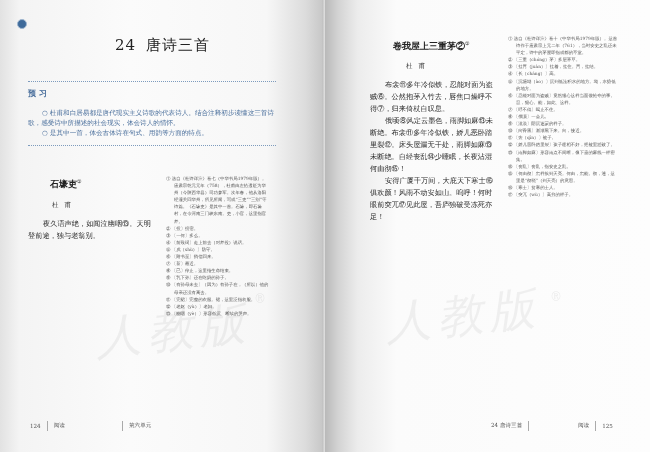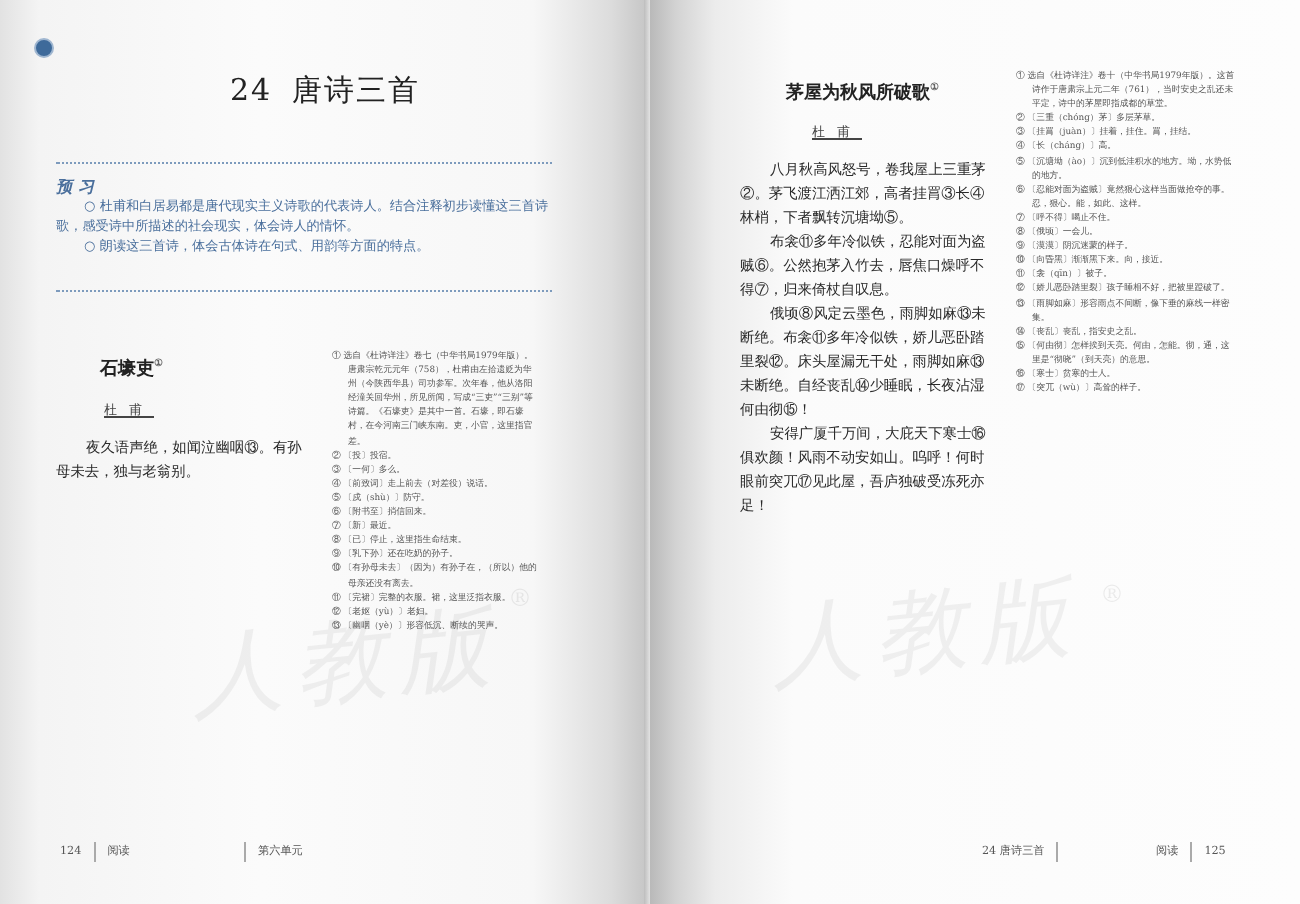--- a/index.html
+++ b/index.html
@@ -33,25 +33,25 @@
   }
   .lesson-title .num { margin-right:10px; }
   .dotline {
     position:absolute; left:28px; width:248px; height:0;
     border-top:1px dotted #7d9bbd;
   }
   .preview {
     position:absolute; left:28px; top:88px; width:250px;
     color:#4a6f9c; font-size:6.6px; line-height:10px;
   }
-  .preview .head { font-size:8px; font-weight:bold; margin-bottom:0; letter-spacing:3px;font-style:italic; }
+  .preview .head { font-size:8px; font-weight:bold; margin-bottom:10px; letter-spacing:3px; }
   .preview p { margin:0; text-indent:14px; }
   .poem-title { position:absolute; font-size:9px; font-weight:bold; color:#222; }
   .poem-title sup, .poem sup { font-size:5px; color:#666; }
-  .author { position:absolute; font-size:6.5px; color:#444; letter-spacing:6px;text-decoration:underline; }
+  .author { position:absolute; font-size:6.5px; color:#444; letter-spacing:6px; }
   .poem { position:absolute; font-size:7.2px; line-height:12px; color:#2a2a2a; }
   .poem p { margin:0; text-indent:15px; }
   .notes { position:absolute; font-size:4.4px; line-height:7.1px; color:#555; }
   .notes .note { padding-left:8px; text-indent:-8px; }
   .footer { position:absolute; font-size:5.6px; color:#555; display:flex; align-items:center; }
   .footer .sep { display:inline-block; width:0; height:10px; border-left:1px solid #aaa; margin:0 6px; }
   .watermark {
     position:absolute; font-family:"DejaVu Serif",serif; font-style:italic;
     font-size:46px; color:rgba(0,0,0,0.05); letter-spacing:6px; transform:rotate(-6deg);
   }
@@ -66,31 +66,31 @@
     <div class="badge-icon"></div>
 
     <div class="lesson-title">
       <span class="num">24</span><span>唐诗三首</span>
     </div>
 
     <div class="dotline" style="top:81px;"></div>
     <div class="preview">
       <div class="head">预习</div>
       <p>○ 杜甫和白居易都是唐代现实主义诗歌的代表诗人。结合注释初步读懂这三首诗歌，感受诗中所描述的社会现实，体会诗人的情怀。</p>
-      <p>○ 朗读这三首诗，体会古体诗在句式、用韵等方面的特点。</p>
+      <p>○ 是其中一首，体会古体诗在句式、用韵等方面的特点。</p>
     </div>
     <div class="dotline" style="top:145px;"></div>
 
     <div class="poem-title" style="left:50px; top:178px;">
       <span>石壕吏</span><sup>①</sup>
     </div>
     <div class="author" style="left:52px; top:201px;">杜甫</div>
 
     <div class="poem" style="left:28px; top:218px; width:126px;">
-      <p>夜久语声绝，如闻泣幽咽⑬。有孙母未去，独与老翁别。</p>
+      <p>夜久语声绝，如闻泣幽咽⑬。天明登前途，独与老翁别。</p>
     </div>
 
     <div class="notes" style="left:166px; top:175px; width:104px;">
       <div class="note">① 选自《杜诗详注》卷七（中华书局1979年版）。唐肃宗乾元元年（758），杜甫由左拾遗贬为华州（今陕西华县）司功参军。次年春，他从洛阳经潼关回华州，所见所闻，写成“三吏”“三别”等诗篇。《石壕吏》是其中一首。石壕，即石壕村，在今河南三门峡东南。吏，小官，这里指官差。</div>
       <div class="note">② 〔投〕投宿。</div>
       <div class="note">③ 〔一何〕多么。</div>
       <div class="note">④ 〔前致词〕走上前去（对差役）说话。</div>
       <div class="note">⑤ 〔戍（shù）〕防守。</div>
       <div class="note">⑥ 〔附书至〕捎信回来。</div>
       <div class="note">⑦ 〔新〕最近。</div>
@@ -113,26 +113,25 @@
     <div class="footer" style="left:116px; top:421px;">
       <span class="sep"></span>
       <span>第六单元</span>
     </div>
   </div>
 
   <div class="gutter"></div>
 
   <div class="page right">
     <div class="poem-title" style="left:68px; top:40px;">
-      <span>茅屋为秋风所破歌</span><sup>①</sup>
+      <span>卷我屋上三重茅②</span><sup>①</sup>
     </div>
     <div class="author" style="left:81px; top:62px;">杜甫</div>
 
     <div class="poem" style="left:45px; top:79px; width:127px;">
-      <p>八月秋高风怒号，卷我屋上三重茅②。茅飞渡江洒江郊，高者挂罥③长④林梢，下者飘转沉塘坳⑤。</p>
       <p>布衾⑪多年冷似铁，忍能对面为盗贼⑥。公然抱茅入竹去，唇焦口燥呼不得⑦，归来倚杖自叹息。</p>
       <p>俄顷⑧风定云墨色，雨脚如麻⑬未断绝。布衾⑪多年冷似铁，娇儿恶卧踏里裂⑫。床头屋漏无干处，雨脚如麻⑬未断绝。自经丧乱⑭少睡眠，长夜沾湿何由彻⑮！</p>
       <p>安得广厦千万间，大庇天下寒士⑯俱欢颜！风雨不动安如山。呜呼！何时眼前突兀⑰见此屋，吾庐独破受冻死亦足！</p>
     </div>
 
     <div class="notes" style="left:183px; top:35px; width:110px;">
       <div class="note">① 选自《杜诗详注》卷十（中华书局1979年版）。这首诗作于唐肃宗上元二年（761），当时安史之乱还未平定，诗中的茅屋即指成都的草堂。</div>
       <div class="note">② 〔三重（chóng）茅〕多层茅草。</div>
       <div class="note">③ 〔挂罥（juàn）〕挂着，挂住。罥，挂结。</div>
       <div class="note">④ 〔长（cháng）〕高。</div>

